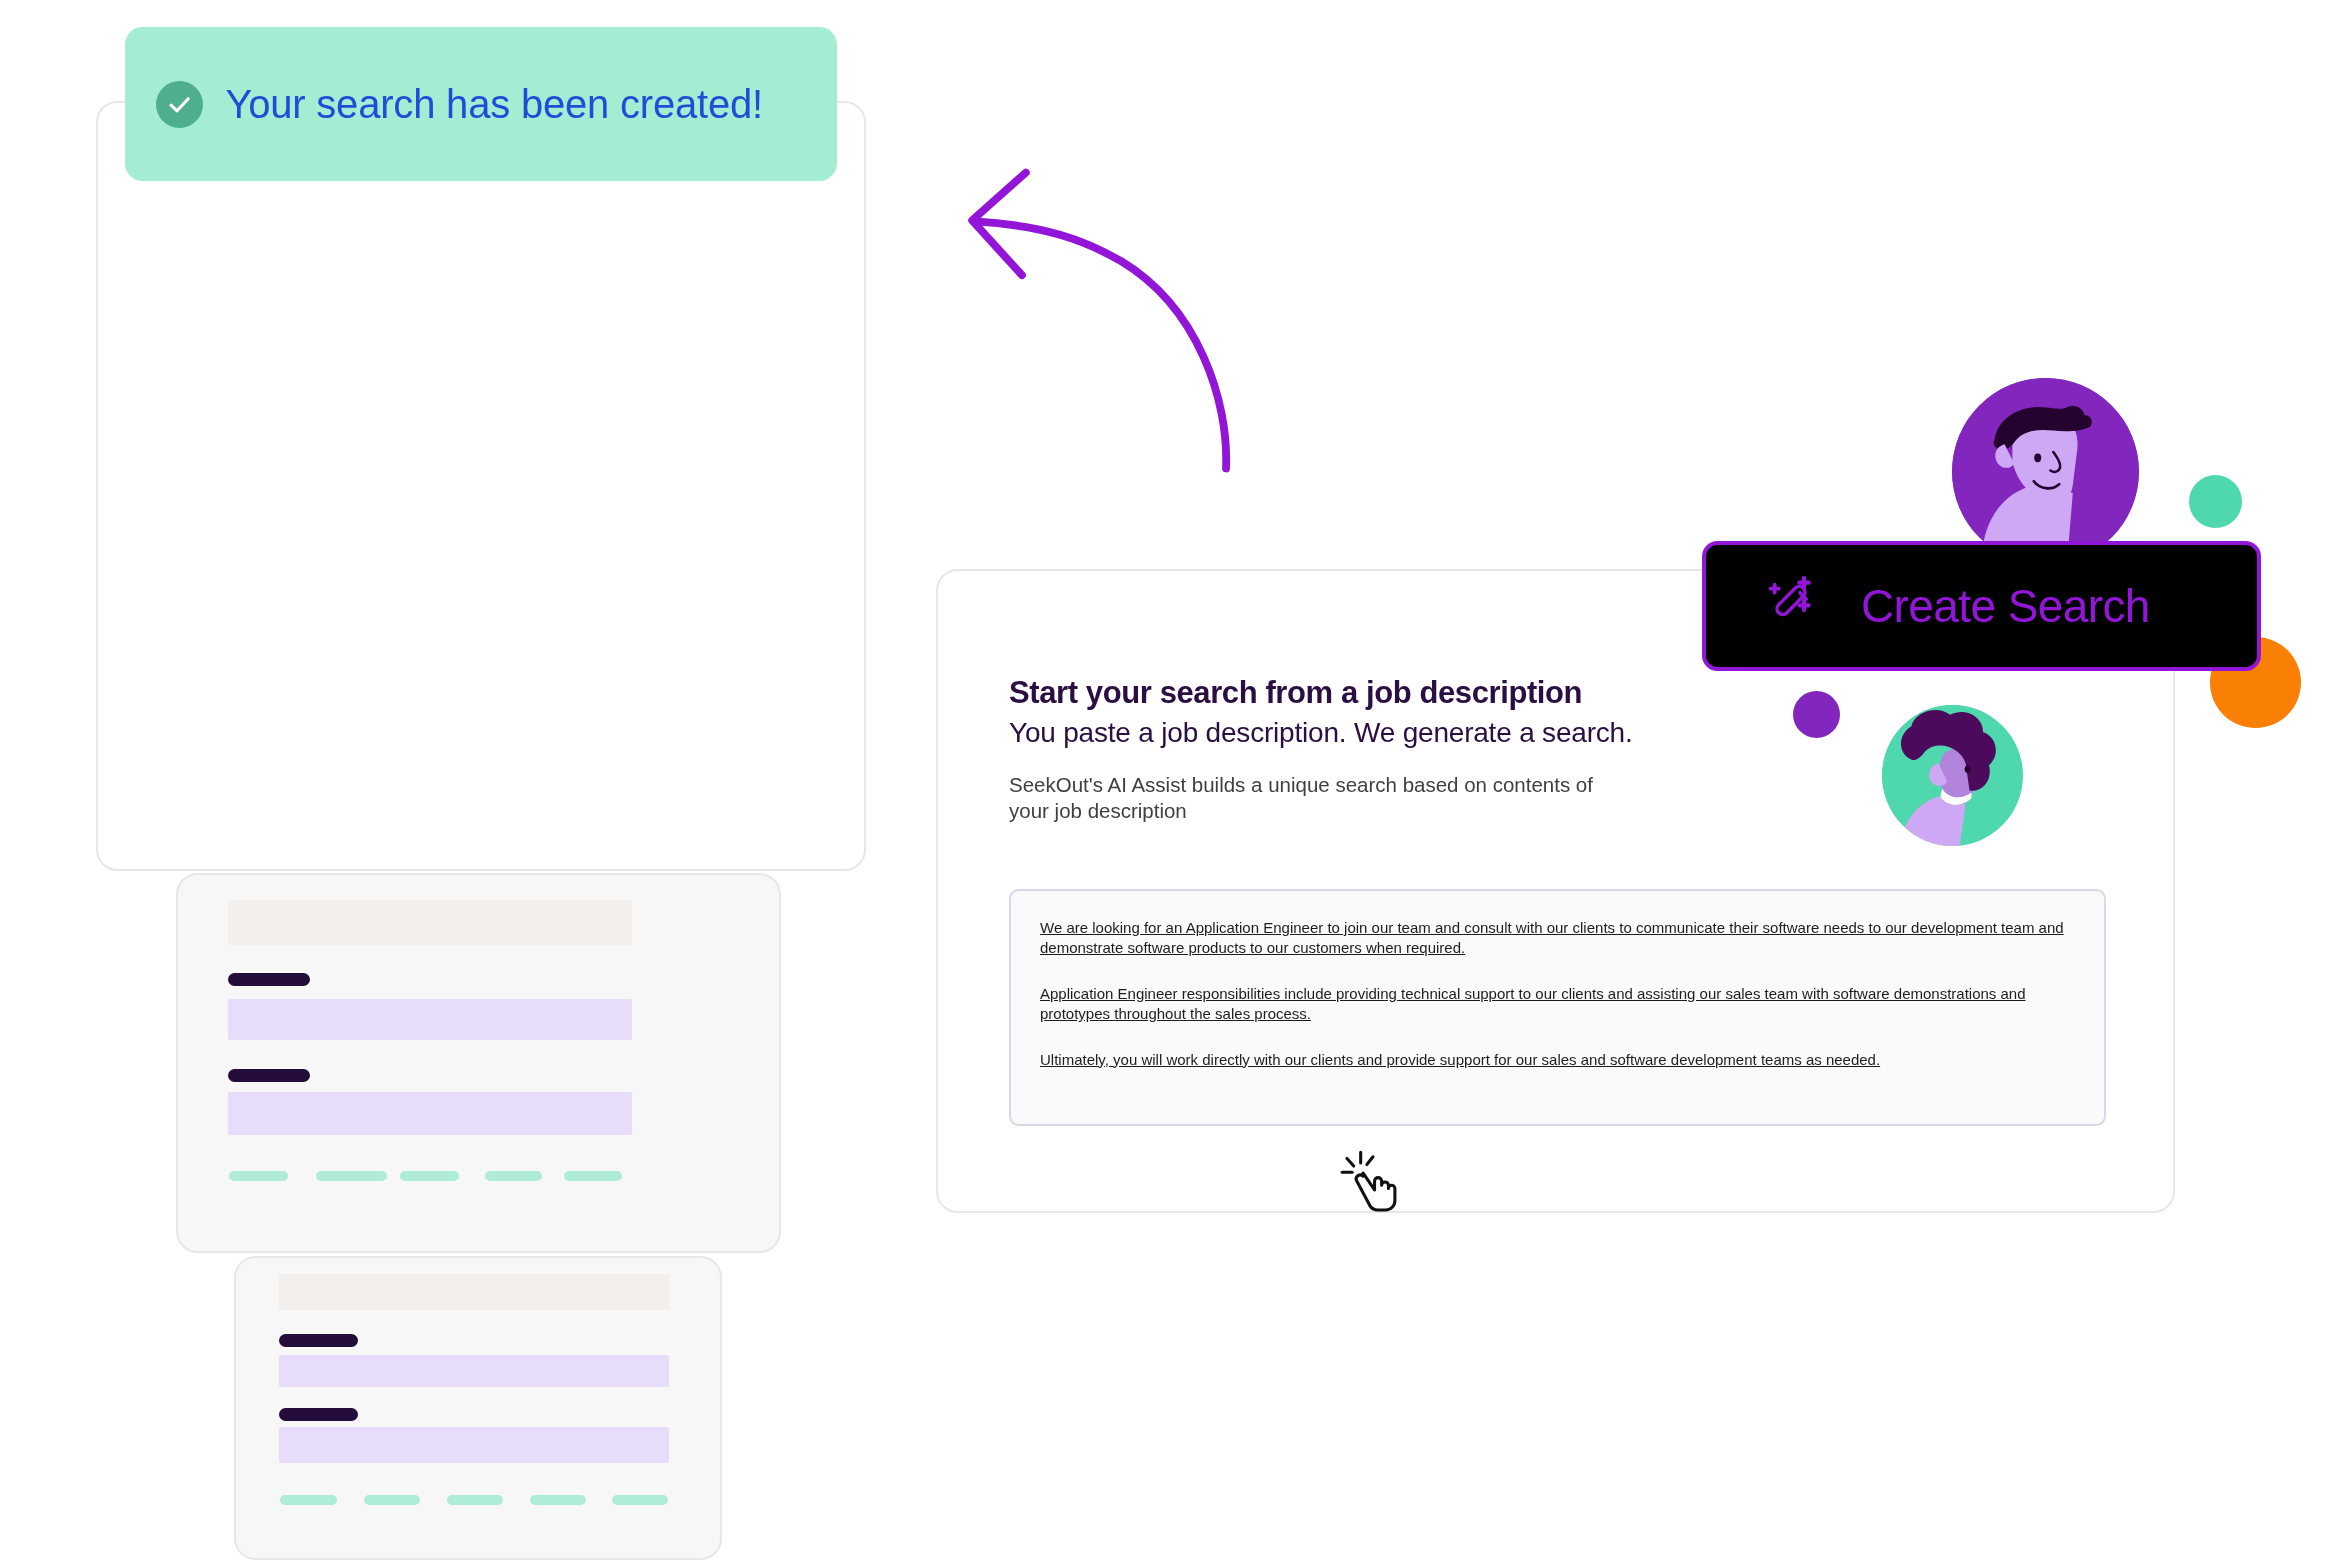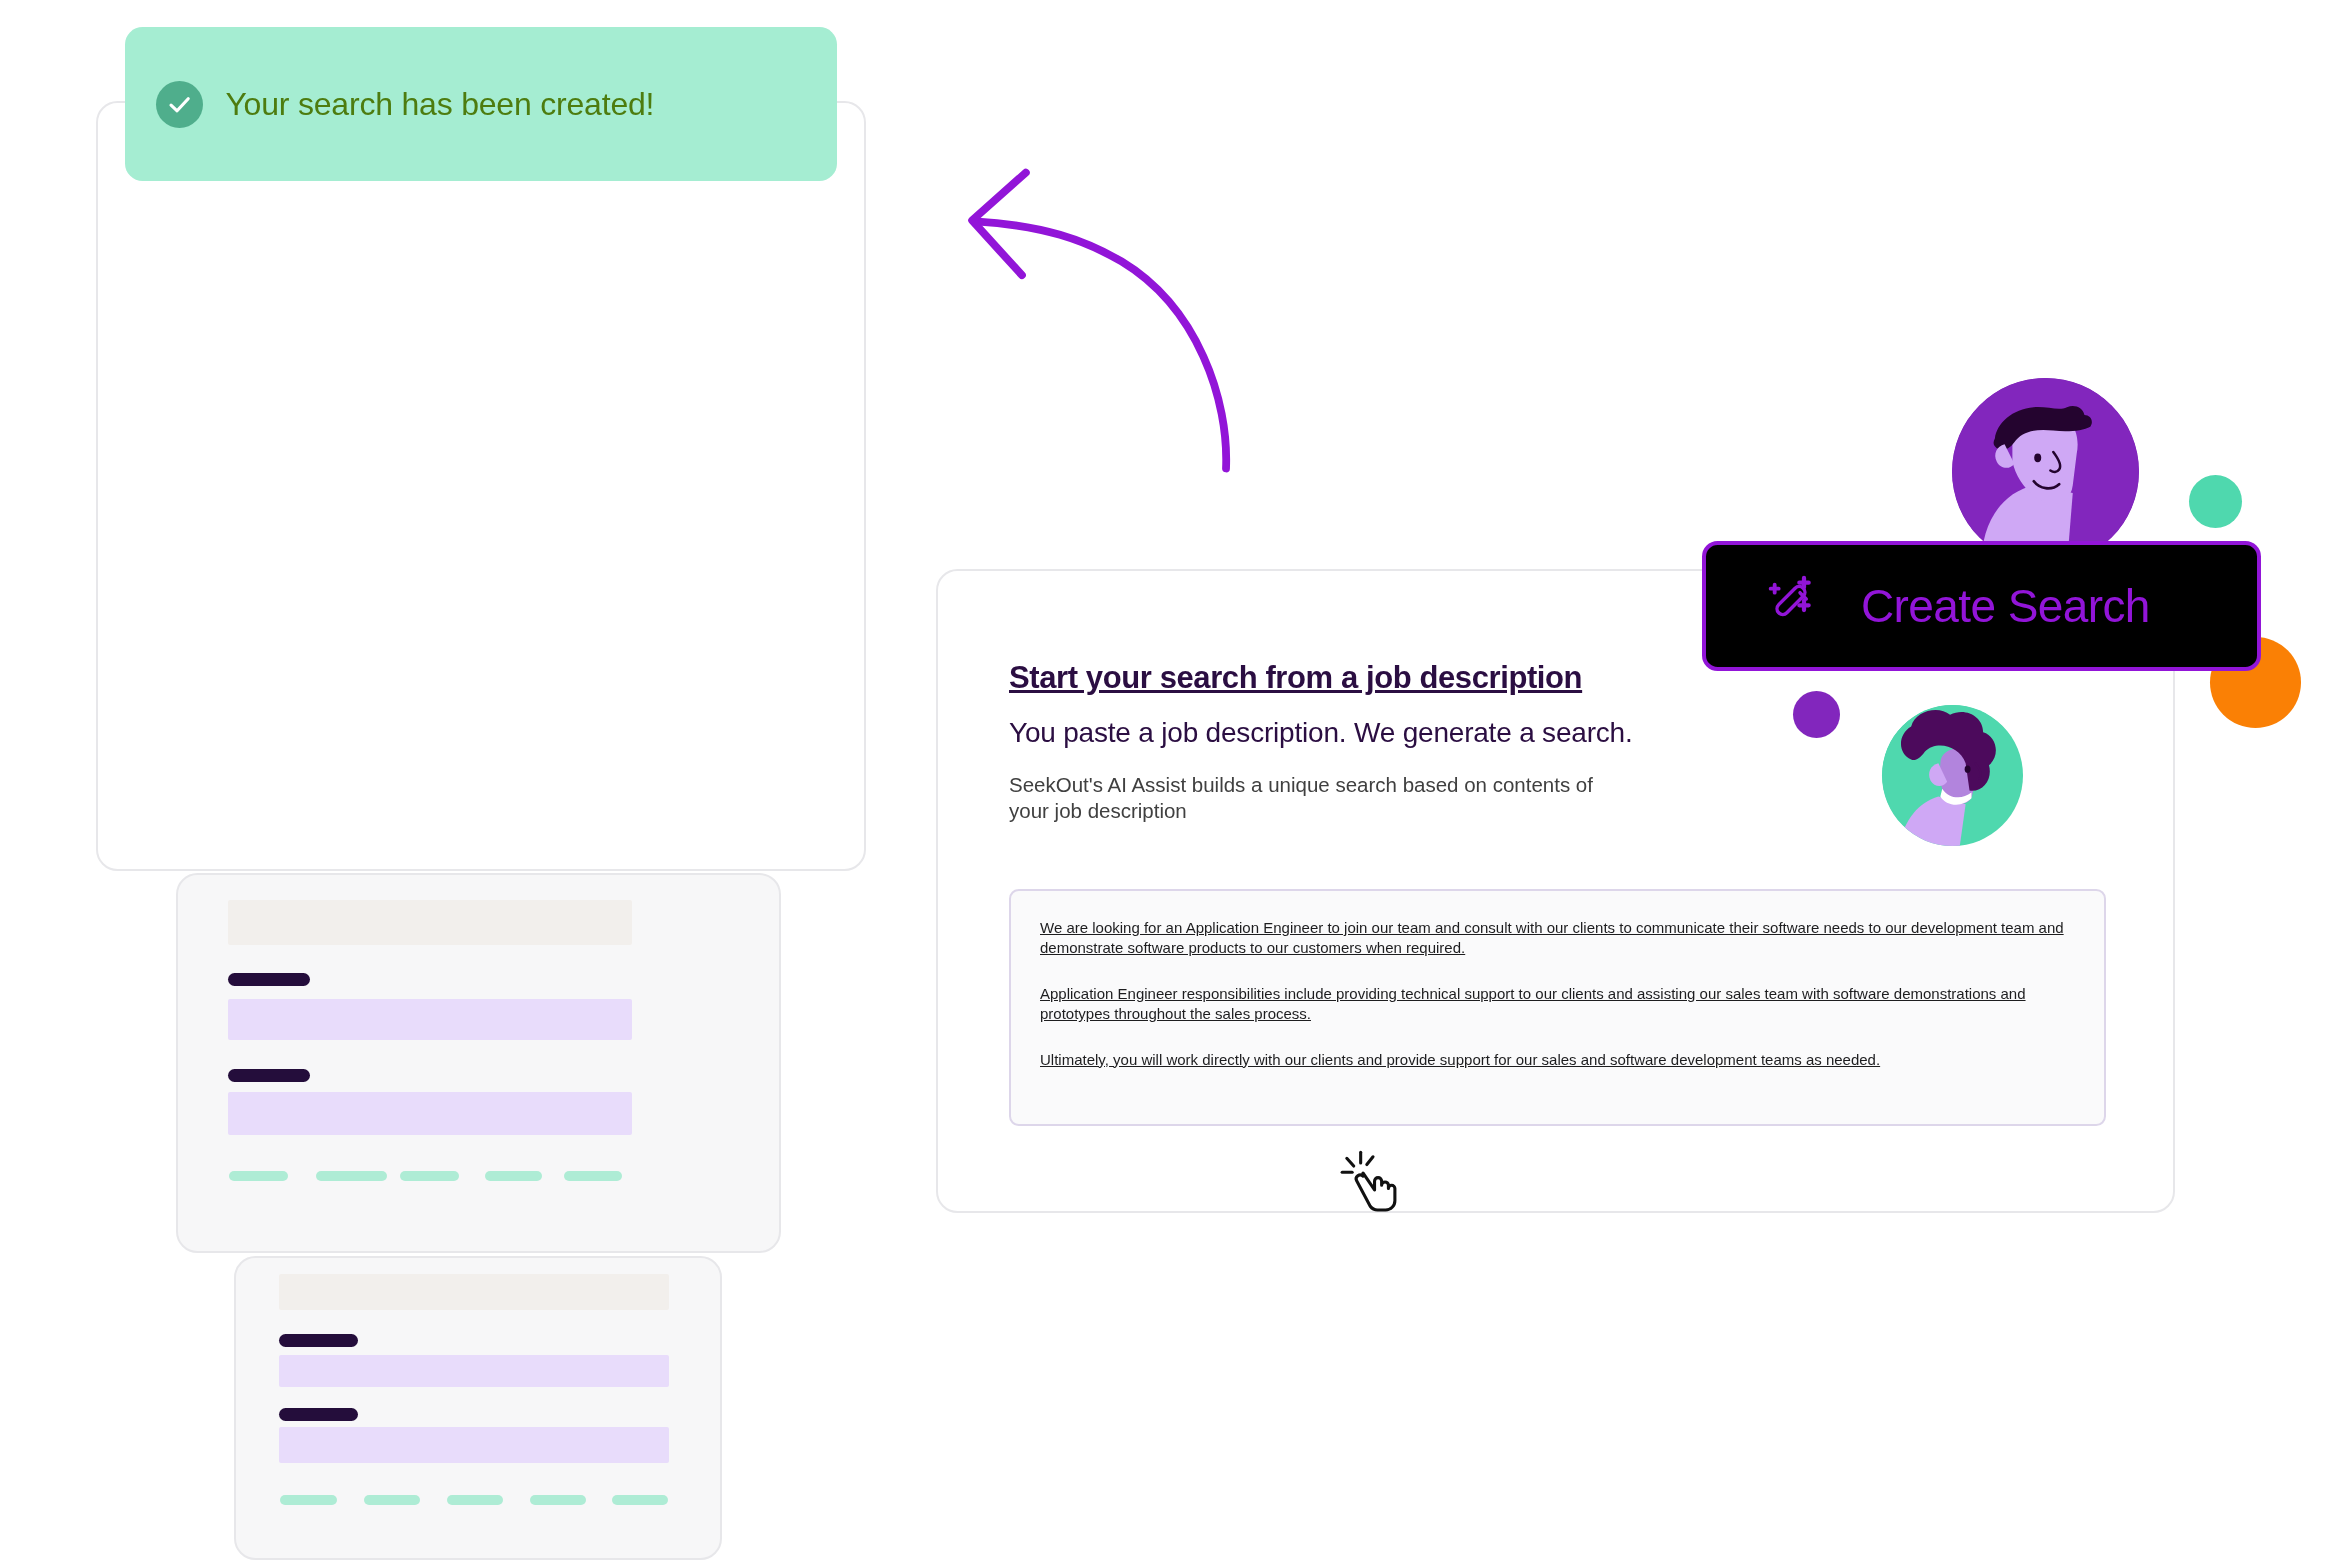--- a/index.html
+++ b/index.html
@@ -126,23 +126,23 @@
     border-radius: 50%;
     background: #4fae8c;
     display: flex;
     align-items: center;
     justify-content: center;
     flex: 0 0 auto;
   }
   .success-check svg { display: block; }
   .success-text {
     margin-left: 22.4px;
-    font-size: 32px;
+    font-size: 40px;
     font-weight: 500;
-    color: #4d7c0f;
+    color: #1d4ed8;
     letter-spacing: -0.2px;
     white-space: nowrap;
   }
 
   .filter-label {
     position: absolute;
     font-size: 29px;
     font-weight: 700;
     color: #241f3f;
     letter-spacing: -0.1px;
@@ -203,28 +203,27 @@
     height: 644px;
     background: #ffffff;
     border: 2px solid #e7e7ea;
     border-radius: 21.5px;
     box-sizing: border-box;
     z-index: 10;
   }
   .jd-title {
     position: absolute;
     left: 1009px;
-    top: 660px;
+    top: 675px;
     font-size: 31px;
     font-weight: 700;
     color: #2b0e42;
     letter-spacing: -0.4px;
     white-space: nowrap;
     z-index: 12;
-    text-decoration: underline;
   }
   .jd-sub {
     position: absolute;
     left: 1009px;
     top: 717px;
     font-size: 28px;
     font-weight: 400;
     color: #2b0e42;
     letter-spacing: -0.2px;
     white-space: nowrap;

